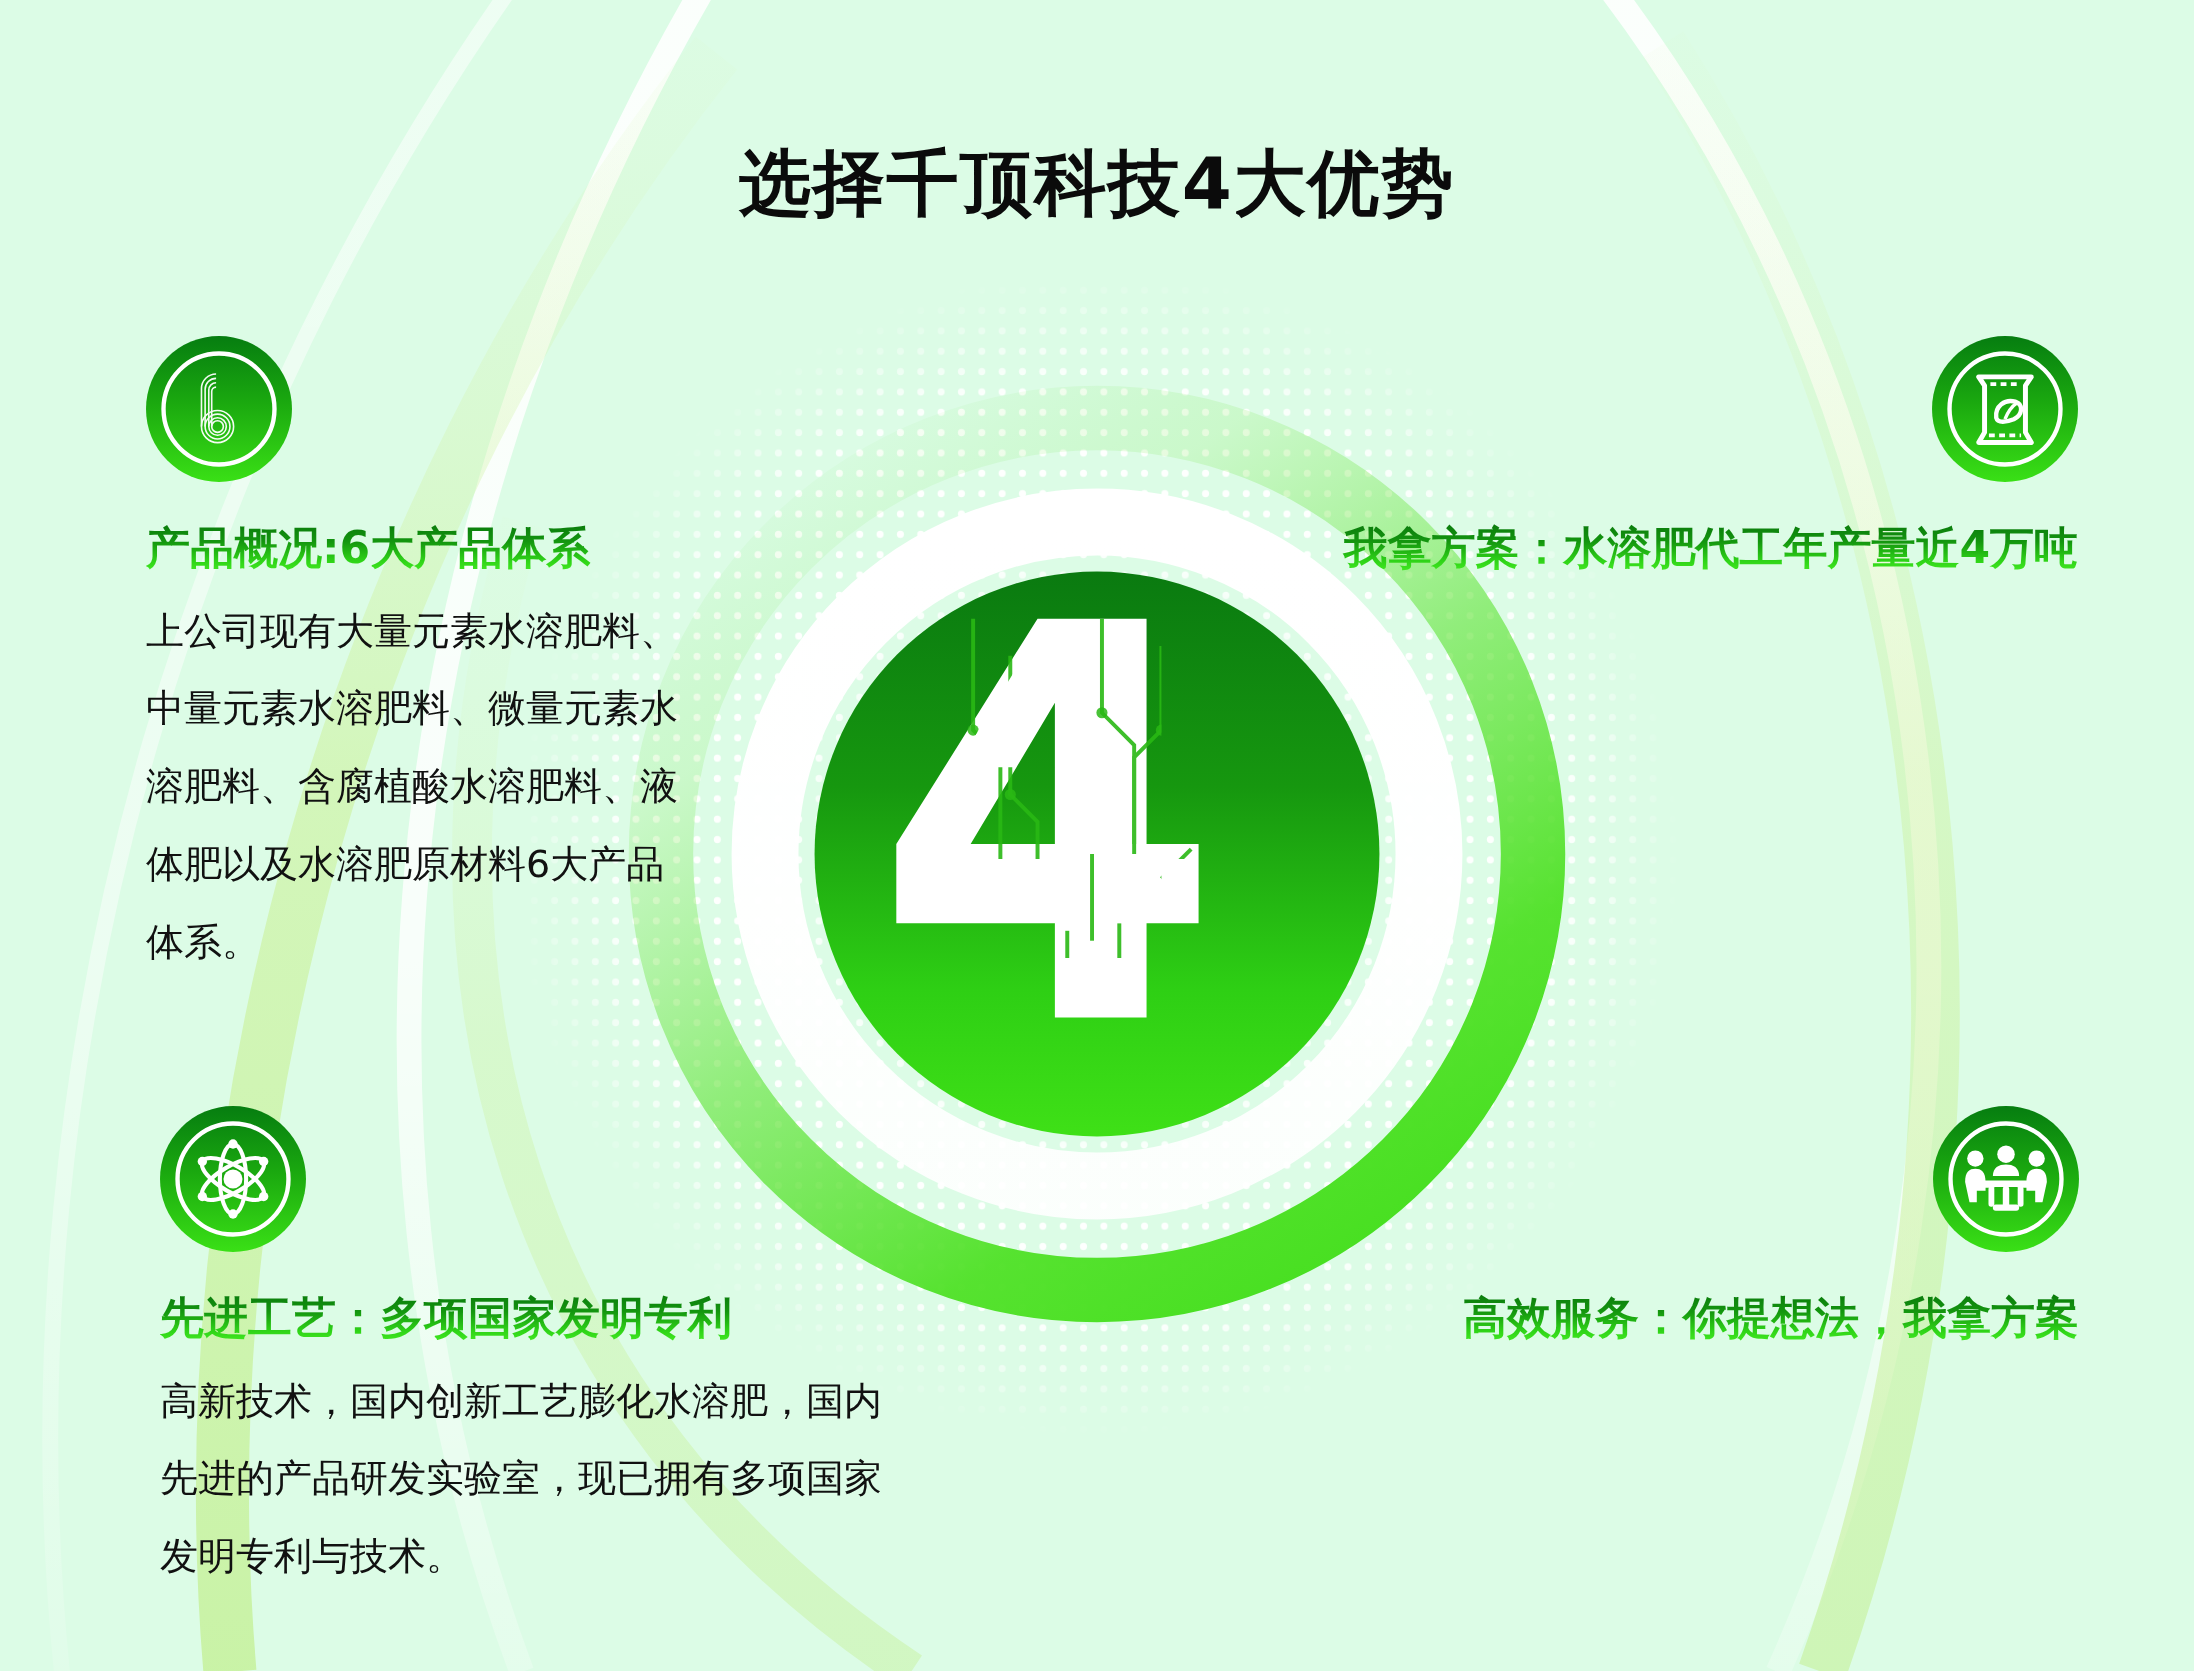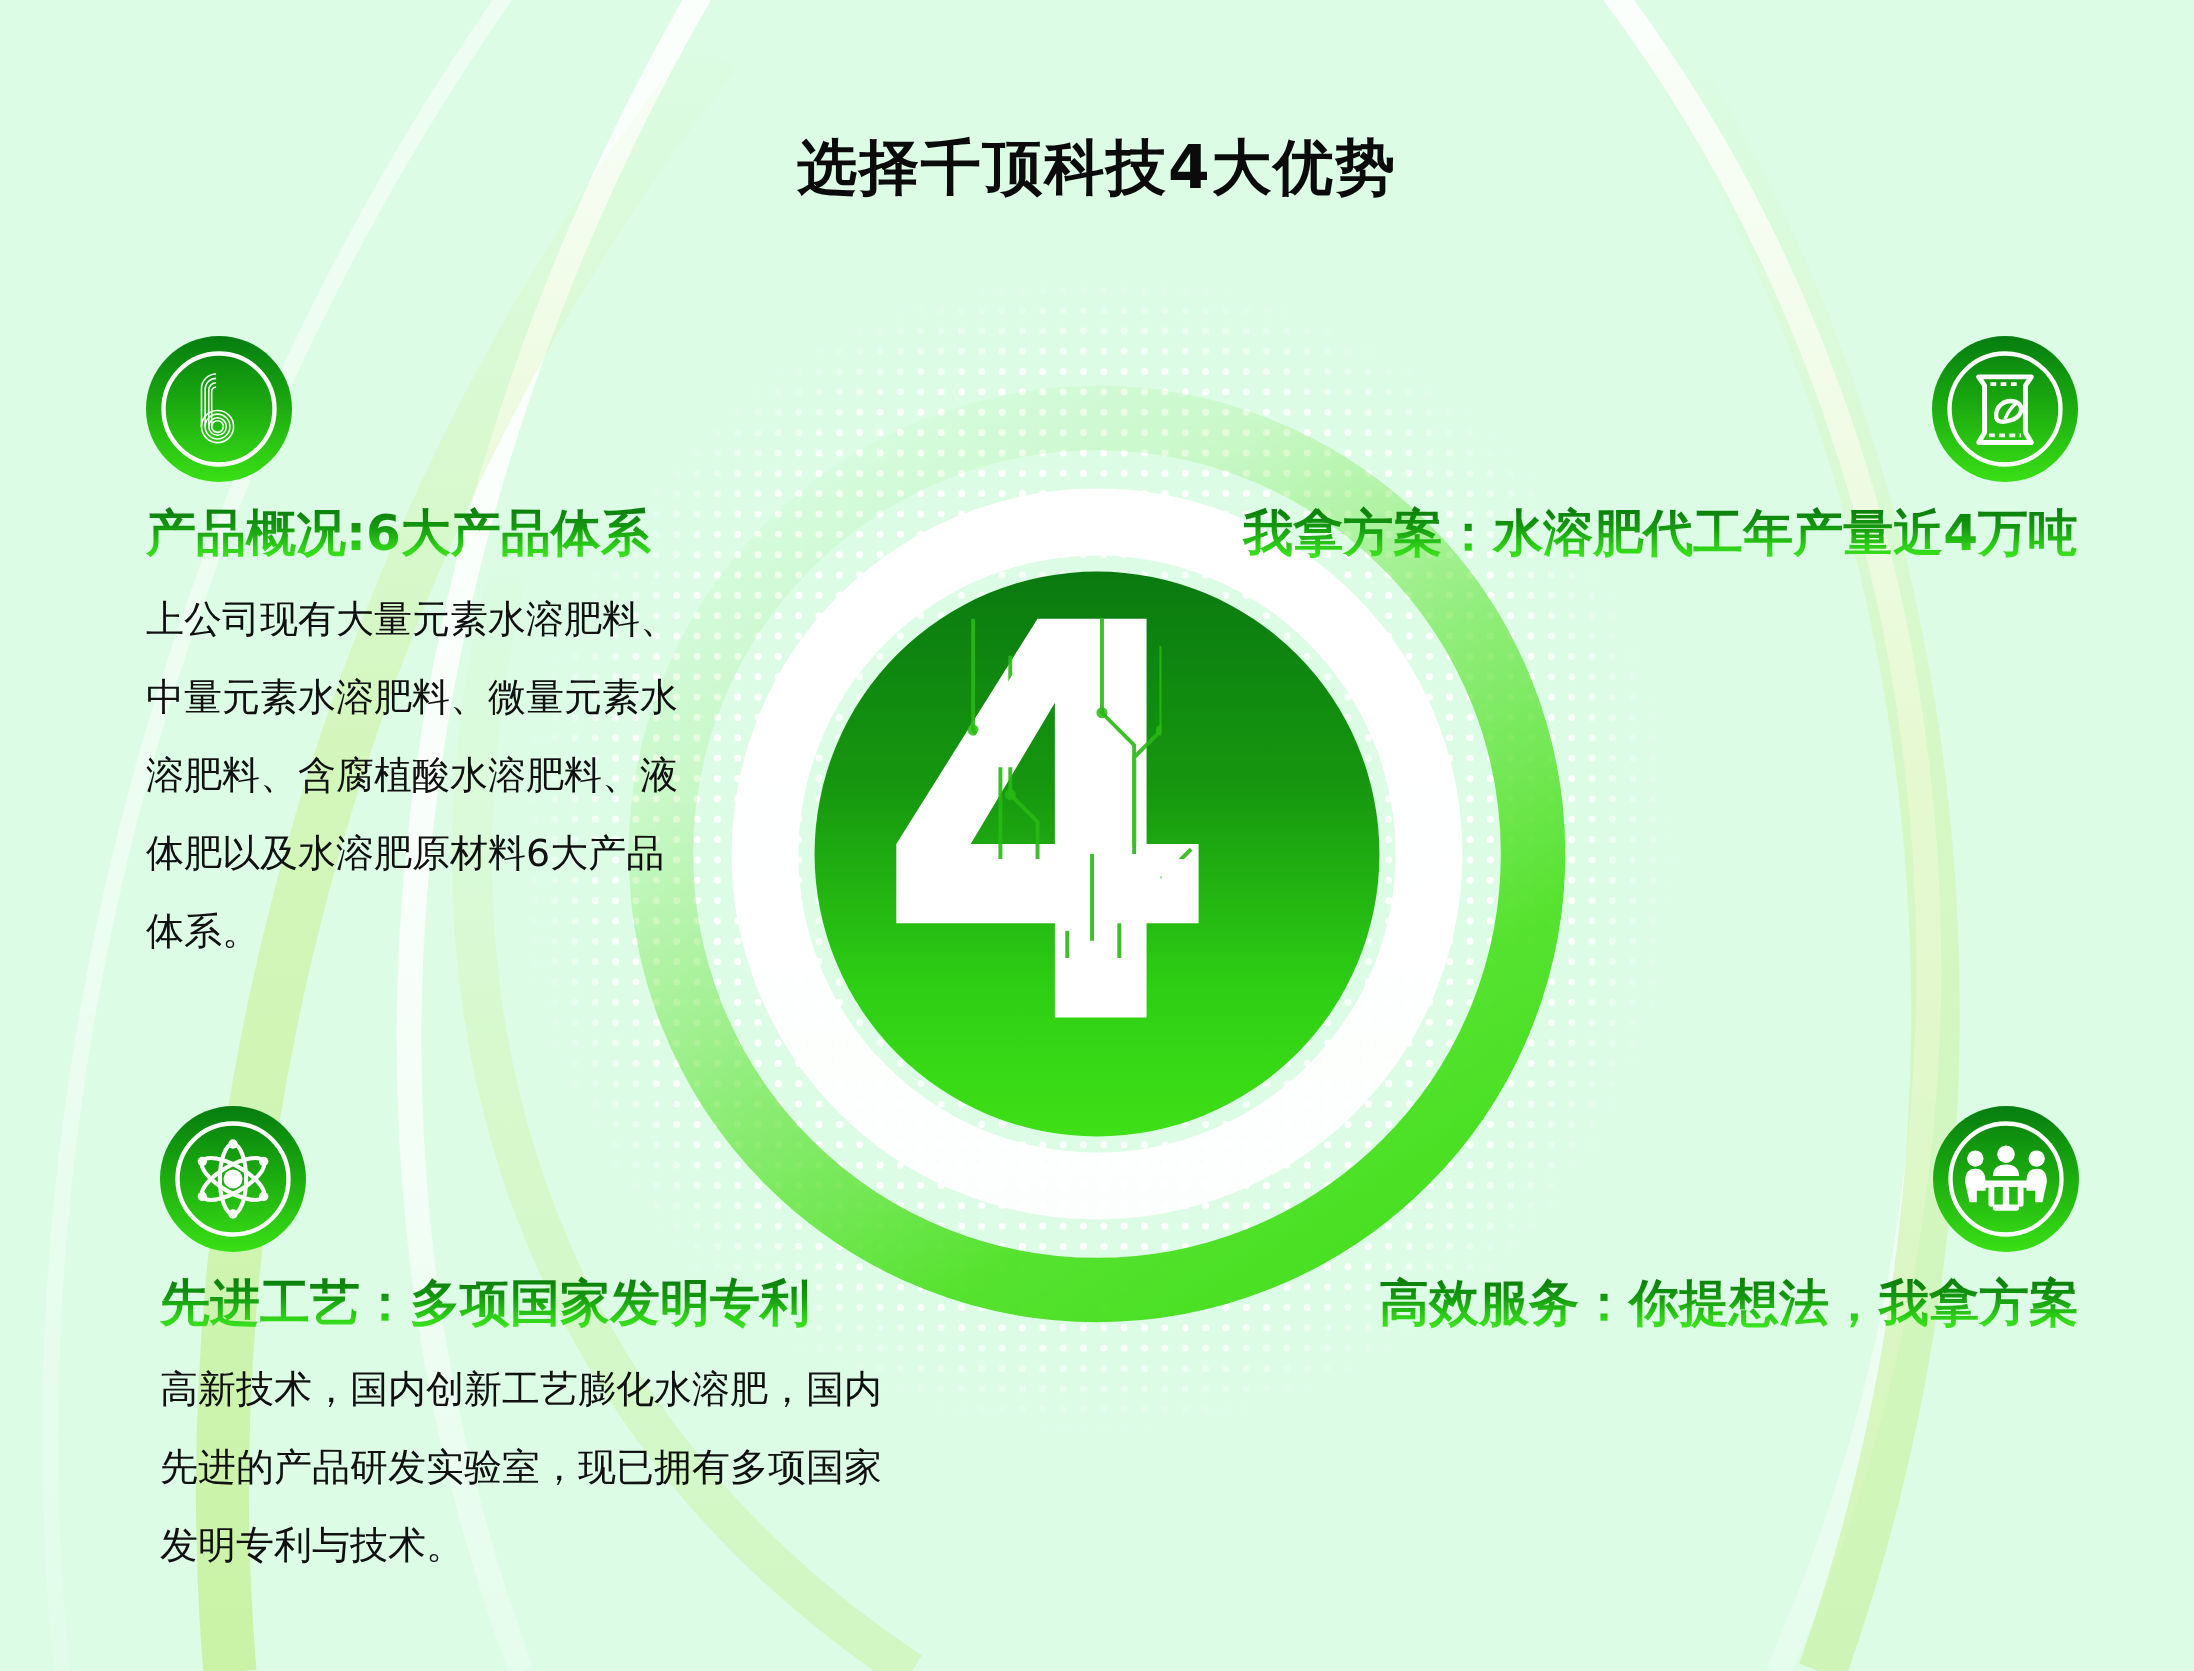--- a/index.html
+++ b/index.html
@@ -12,21 +12,21 @@
   }
 
   
   .bg-layer{position:absolute;inset:0;overflow:hidden;pointer-events:none;}
   .bg-layer svg{position:absolute;inset:0;width:100%;height:100%;}
 
   
   .page-title{
     position:absolute;left:0;right:0;top:88px;
     text-align:center;
-    font-size:60px;
+    font-size:72px;
     font-weight:bold;
     letter-spacing:1.8px;
     color:#0b0b0b;
     font-family:"DejaVu Sans","Liberation Sans",sans-serif;
     z-index:40;
     white-space:nowrap;
   }
 
   
   .center-emblem{
@@ -46,22 +46,22 @@
   .badge{
     width:146px;height:146px;border-radius:50%;
     position:relative;
     background:linear-gradient(180deg,#067d10 0%,#1aa80f 45%,#3ae016 100%);
     box-shadow:0 0 0 0 rgba(0,0,0,0);
   }
   .badge svg{position:absolute;inset:0;width:100%;height:100%;}
   .quad.right .badge{margin-left:auto;}
 
   .q-title{
-    margin-top:23px;
-    font-size:50px;
+    margin-top:41px;
+    font-size:44px;
     font-weight:bold;
     line-height:1.12;
     white-space:nowrap;
     font-family:"DejaVu Sans","Liberation Sans",sans-serif;
     background:linear-gradient(180deg,#0a7a0c 0%,#14960f 38%,#2fd418 78%,#43ea22 100%);
     -webkit-background-clip:text;
     background-clip:text;
     color:transparent;
     -webkit-text-fill-color:transparent;
   }

